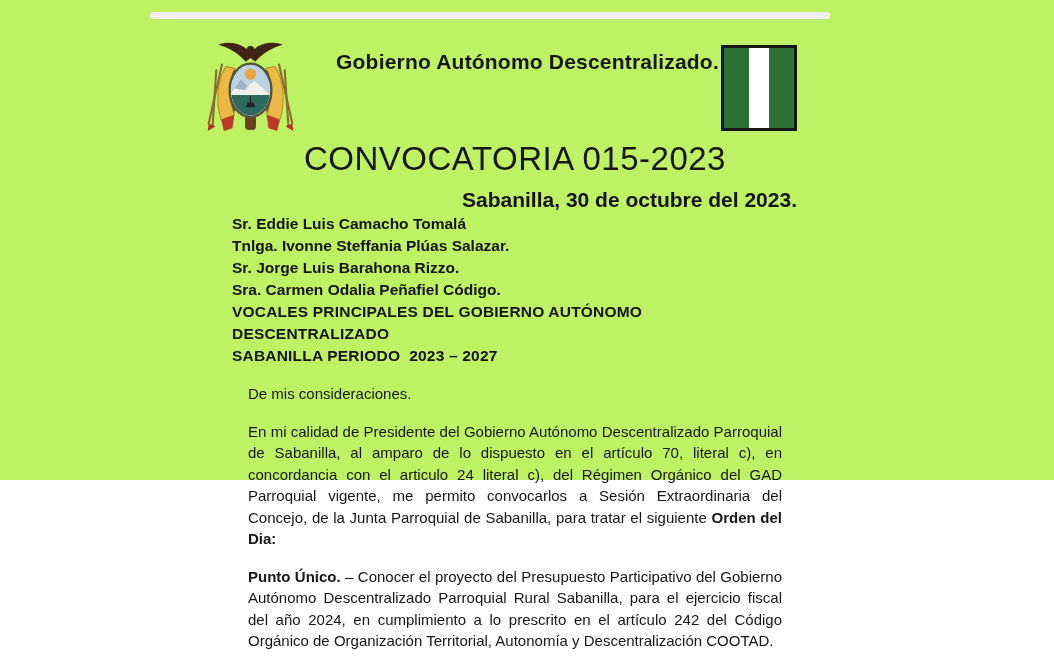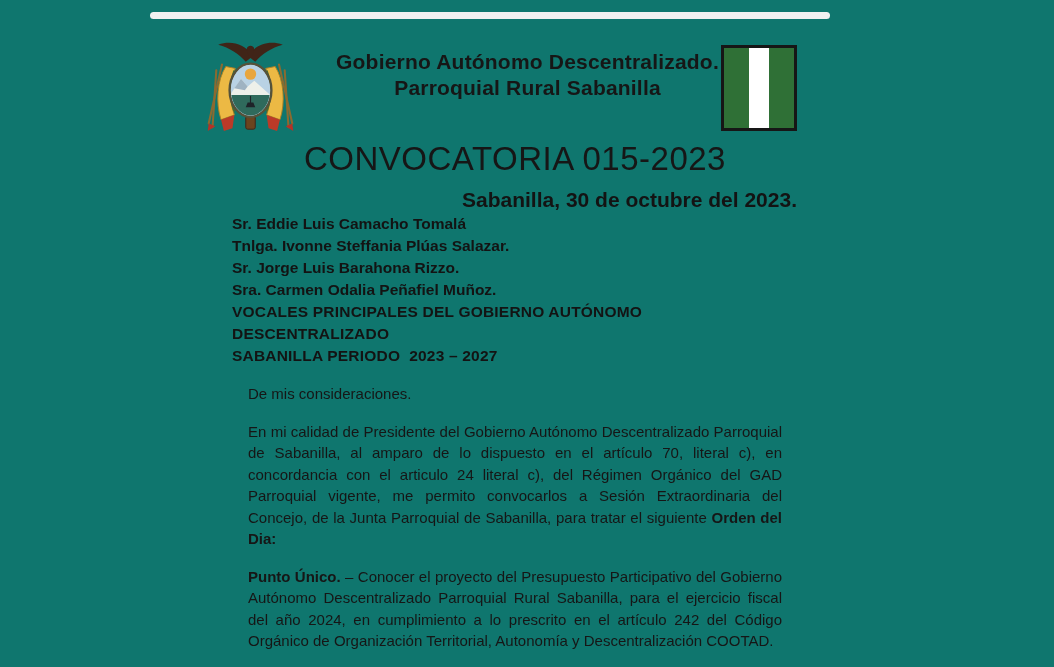--- a/index.html
+++ b/index.html
@@ -3,21 +3,21 @@
 <meta charset="utf-8">
 <style>
   * { margin: 0; padding: 0; box-sizing: border-box; }
   html, body { width: 1054px; height: 667px; }
   body {
     background: #ffffff;
     font-family: "Liberation Sans", sans-serif;
     color: #1a1a1a;
     overflow: hidden;
   }
-  .page { position: relative; width: 1054px; height: 667px; background: #0f766e; }
+  .page { position: relative; width: 1054px; height: 480px; background: #bef264; }
   .scan-smudge {
     position: absolute; left: 150px; top: 12px; width: 680px; height: 7px;
     background: #f1f1f1; border-radius: 4px;
   }
   .doc { position: absolute; left: 203px; top: 36px; width: 594px; }
 
   
   .letterhead { display: flex; align-items: flex-start; height: 100px; }
   .coat { width: 95px; height: 99px; flex: 0 0 auto; }
   .lh-center { flex: 1; text-align: center; padding-top: 14px; padding-left: 36px; }
@@ -115,39 +115,38 @@
           <path d="M27 64 L40 45 L47 53 L54 47 L73 64 Z" fill="#eef0ea"></path>
           <path d="M40 45 L47 53 L44 57 L33 55 Z" fill="#9fb3c2"></path>
           <rect x="27" y="62" width="46" height="24" fill="#2f6a5c"></rect>
           <path d="M45 75 l10 0 l-2 -5 l-6 0 z" fill="#1e2328"></path>
           <rect x="49.4" y="63" width="1.2" height="8" fill="#1e2328"></rect>
         </g>
       </svg>
 
       <div class="lh-center">
         <div class="org1">Gobierno Autónomo Descentralizado.</div>
-        <div class="org2">Parroquial Rural Sabanilla</div>
       </div>
 
       <div class="flag">
         <div class="g"></div>
         <div class="w"></div>
         <div class="g"></div>
       </div>
     </div>
 
     <div class="title">CONVOCATORIA 015-2023</div>
 
     <div class="dateline">Sabanilla, 30 de octubre del 2023.</div>
 
     <div class="recip">
       <div>Sr. Eddie Luis Camacho Tomalá</div>
       <div>Tnlga. Ivonne Steffania Plúas Salazar.</div>
       <div>Sr. Jorge Luis Barahona Rizzo.</div>
-      <div>Sra. Carmen Odalia Peñafiel Muñoz.</div>
+      <div>Sra. Carmen Odalia Peñafiel Código.</div>
       <div class="caps">VOCALES PRINCIPALES DEL GOBIERNO AUTÓNOMO DESCENTRALIZADO</div>
       <div class="caps prewrap">SABANILLA PERIODO  2023 – 2027</div>
     </div>
 
     <div class="bodytext">
       <p>De mis consideraciones.</p>
       <p><span>En mi calidad de Presidente del Gobierno Autónomo Descentralizado Parroquial de Sabanilla, al amparo de lo dispuesto en el artículo 70, literal c), en concordancia con el articulo 24 literal c), del Régimen Orgánico del GAD Parroquial vigente, me permito convocarlos a Sesión Extraordinaria del Concejo, de la Junta Parroquial de Sabanilla, para tratar el siguiente </span><b>Orden del Dia:</b></p>
       <p class="p2"><b>Punto Único.</b><span> – Conocer el proyecto del Presupuesto Participativo del Gobierno Autónomo Descentralizado Parroquial Rural Sabanilla, para el ejercicio fiscal del año 2024, en cumplimiento a lo prescrito en el artículo 242 del Código Orgánico de Organización Territorial, Autonomía y Descentralización COOTAD.</span></p>
     </div>
 

